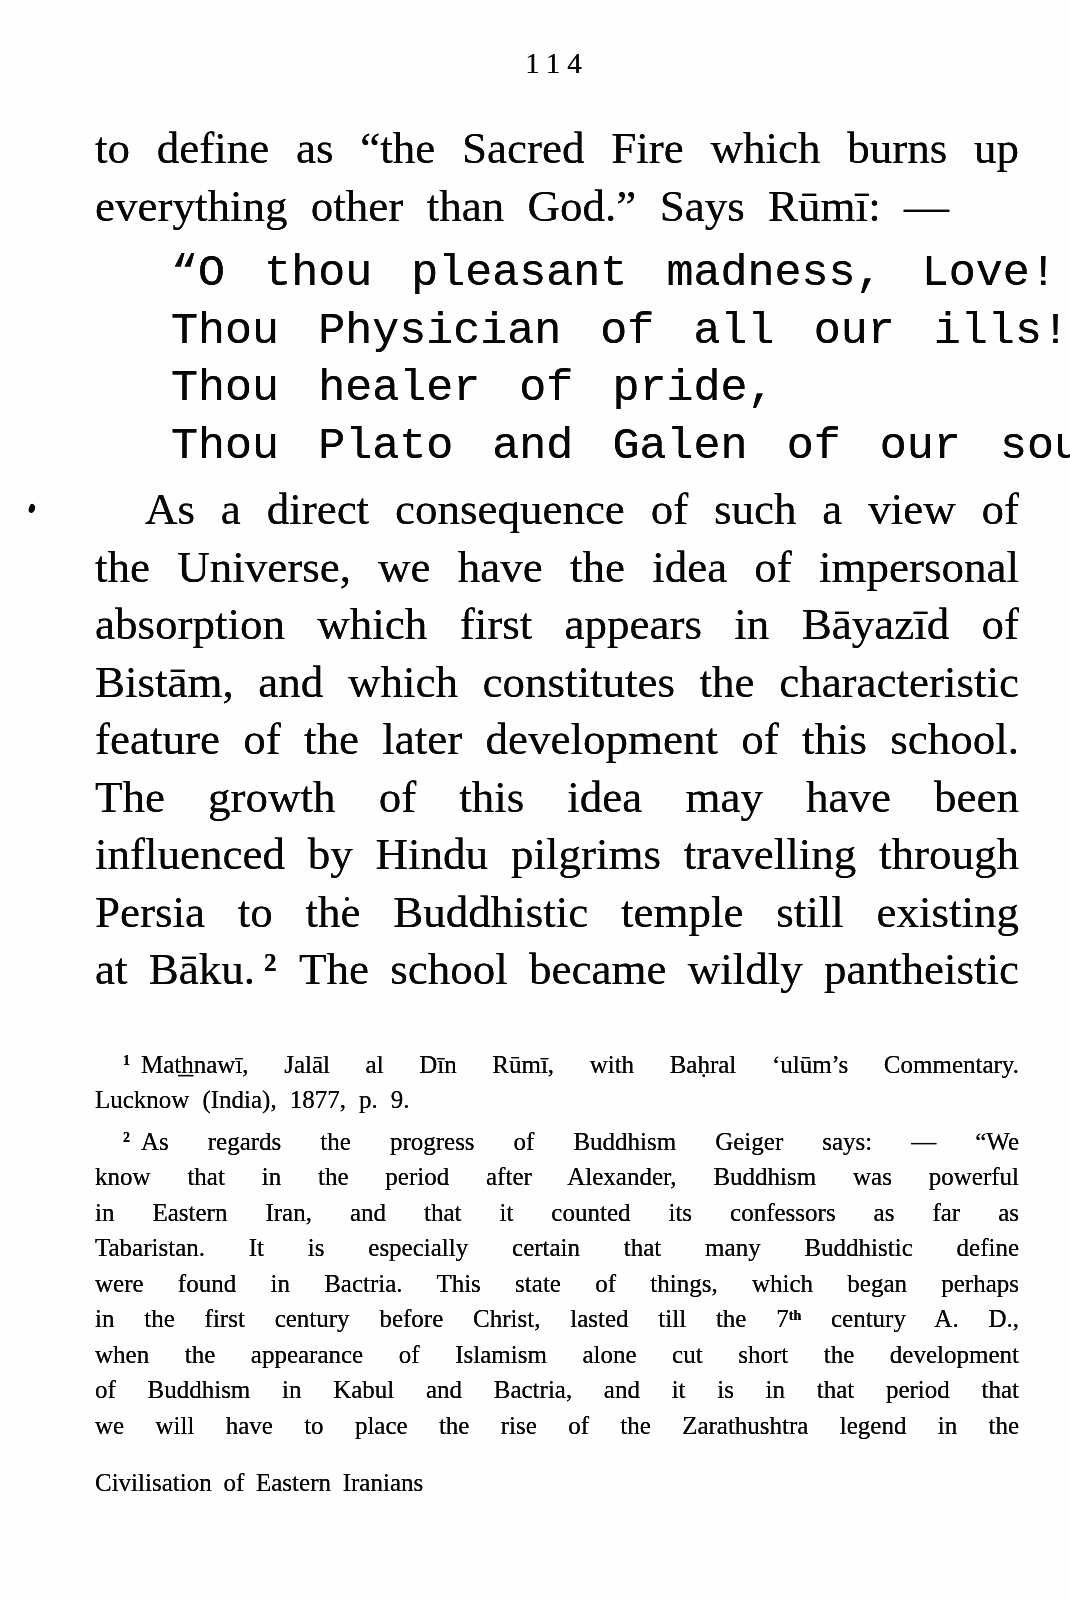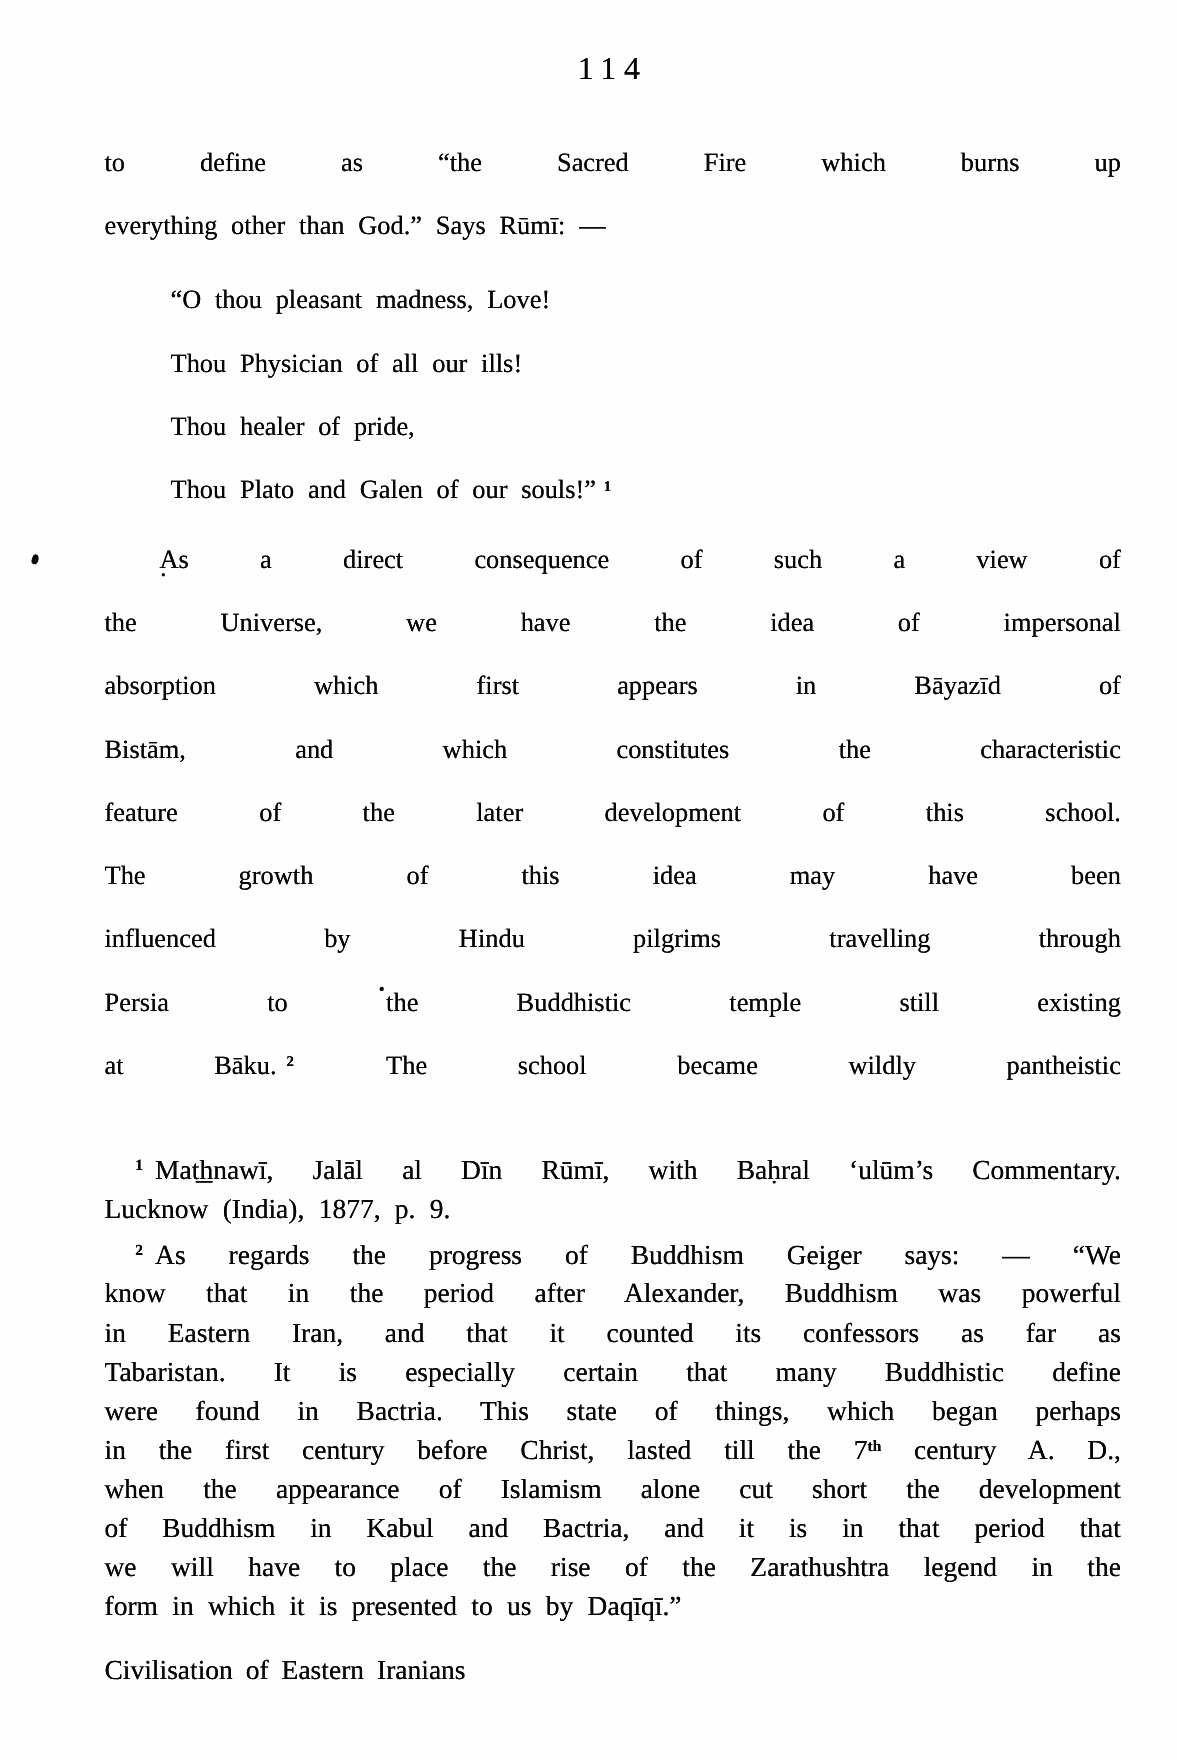--- a/index.html
+++ b/index.html
@@ -23,40 +23,41 @@
     padding: 46px 51px 0 95px;
   }
   .pageno {
     text-align: center;
     font-size: 29px;
     letter-spacing: 7px;
     line-height: 34px;
     margin-bottom: 40px;
   }
   .main {
-    font-size: 24px;
+    font-size: 45px;
     line-height: 57.5px;
   }
   
   .jline {
     text-align: justify;
     text-align-last: justify;
     text-justify: inter-word;
     white-space: nowrap;
   }
   .nline {
     text-align: left;
     word-spacing: 0.27em;
     white-space: nowrap;
   }
   .poem {
-    margin-left: 60px;
+    margin-left: 76px;
     margin-top: 10px;
     margin-bottom: 6px;
     word-spacing: 0.30em;
+    font-family: Liberation Mono, monospace;
   }
   .para2 { margin-top: 6px; }
   .indent { text-indent: 50px; }
   sup.ref {
     font-size: 0.56em;
     line-height: 0;
     position: relative;
     top: -0.52em;
     vertical-align: baseline;
     font-weight: bold;
@@ -129,21 +130,20 @@
     <div class="fn fn2">
       <div class="jline fn-first"><sup class="ref note-marker">2</sup><span>As regards the progress of Buddhism Geiger says: — “We</span></div>
       <div class="jline">know that in the period after Alexander, Buddhism was powerful</div>
       <div class="jline">in Eastern Iran, and that it counted its confessors as far as</div>
       <div class="jline">Tabaristan. It is especially certain that many Buddhistic define</div>
       <div class="jline">were found in Bactria. This state of things, which began perhaps</div>
       <div class="jline"><span>in the first century before Christ, lasted till the 7</span><sup class="ref">th</sup><span> century A. D.,</span></div>
       <div class="jline">when the appearance of Islamism alone cut short the development</div>
       <div class="jline">of Buddhism in Kabul and Bactria, and it is in that period that</div>
       <div class="jline">we will have to place the rise of the Zarathushtra legend in the</div>
-      <div class="nline">form in which it is presented to us by Daqīqī.”</div>
     </div>
 
     <div class="attr">
       <div class="a1">Civilisation of Eastern Iranians</div>
     </div>
 
   </div>
 
 </div>
 

